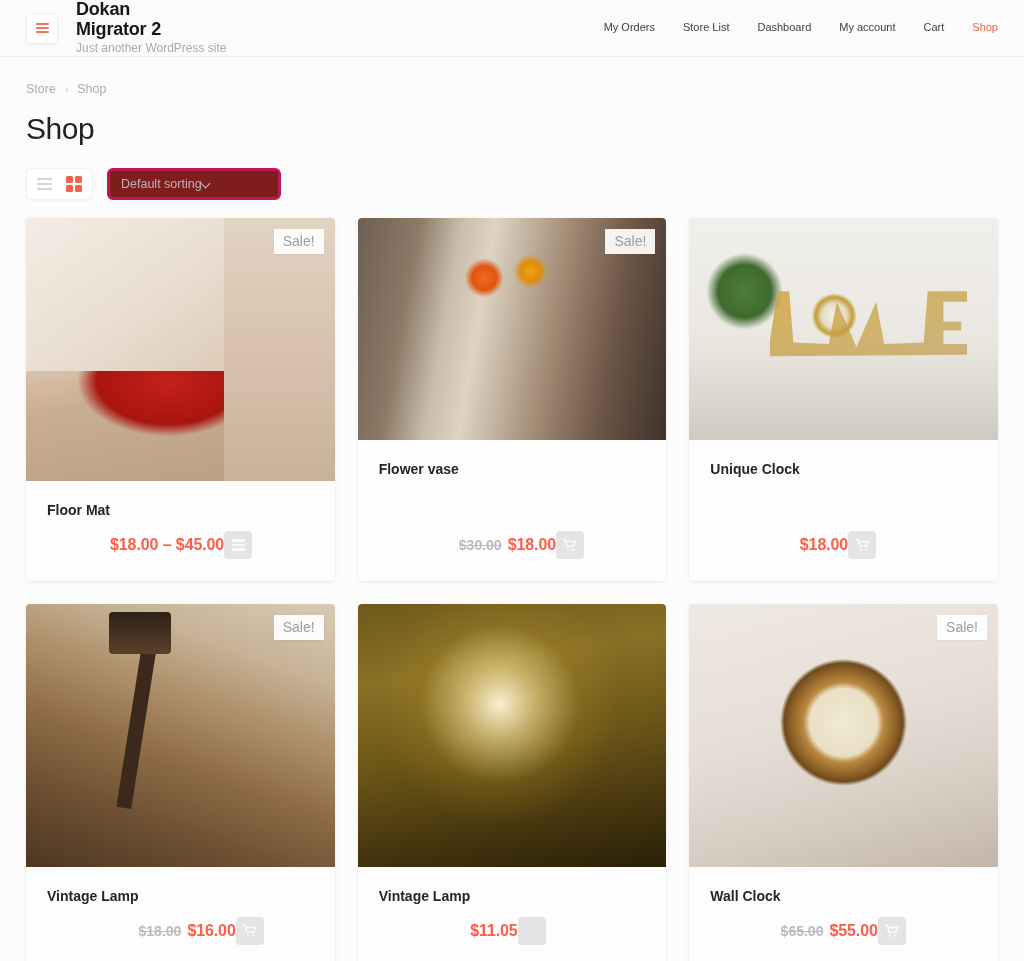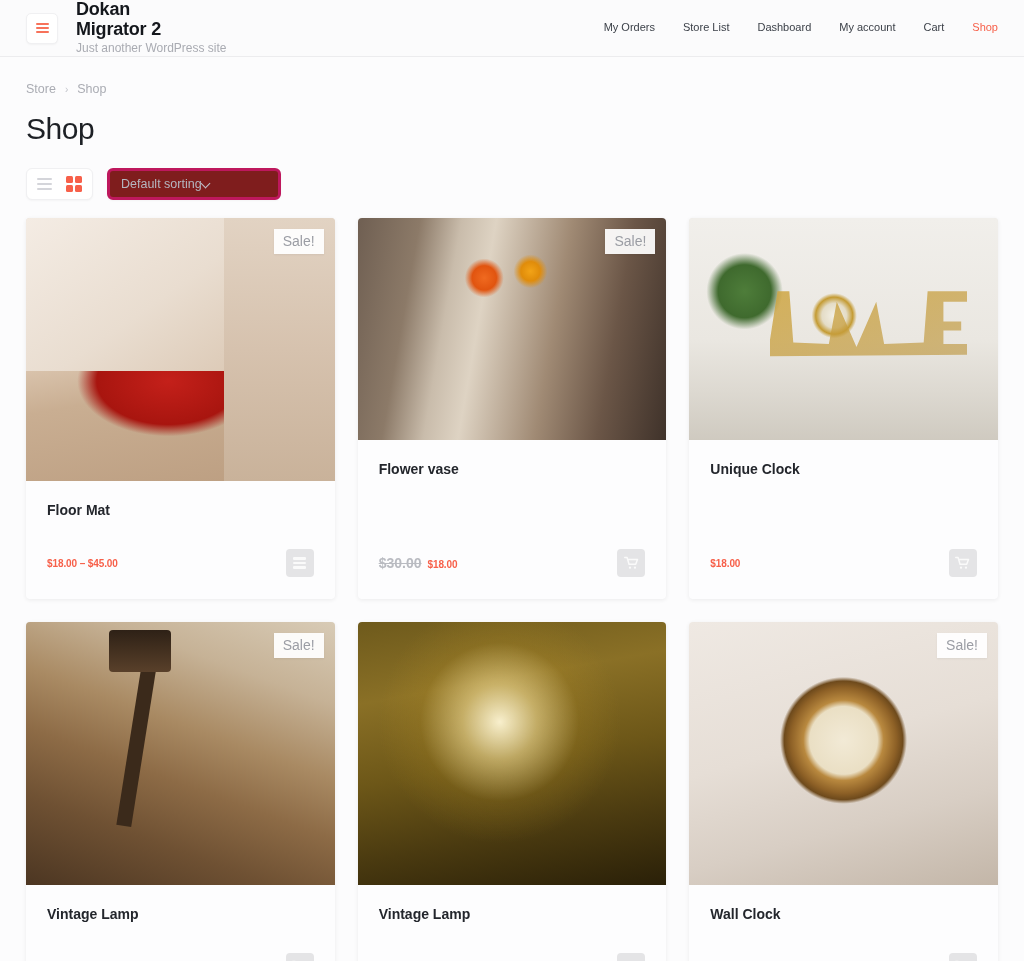--- a/index.html
+++ b/index.html
@@ -194,21 +194,21 @@
     font-size: 14px;
     padding: 4px 9px 5px;
     border-radius: 0;
     z-index: 3;
     box-shadow: 0 1px 2px rgba(0,0,0,0.06);
   }
 
   .product-body {
     padding: 20px 21px 22px;
     display: flex;
-    flex-direction: column;
+    flex-direction: row;
     flex: 1;
   }
   .product-name {
     font-size: 14px;
     font-weight: bold;
     color: #23262c;
     line-height: 1.3;
   }
   .product-footer {
     margin-top: auto;
@@ -218,21 +218,21 @@
     justify-content: space-between;
   }
   .price-wrap { display: flex; align-items: baseline; gap: 6px; }
   .price-old {
     font-size: 14px;
     color: #b9bbc1;
     text-decoration: line-through;
     font-weight: bold;
   }
   .price-now {
-    font-size: 10px;
+    font-size: 16px;
     font-weight: bold;
     color: #f7604a;
     letter-spacing: -0.1px;
   }
 
   .action-btn {
     width: 28px;
     height: 28px;
     background: #e4e4e6;
     border-radius: 4px;

